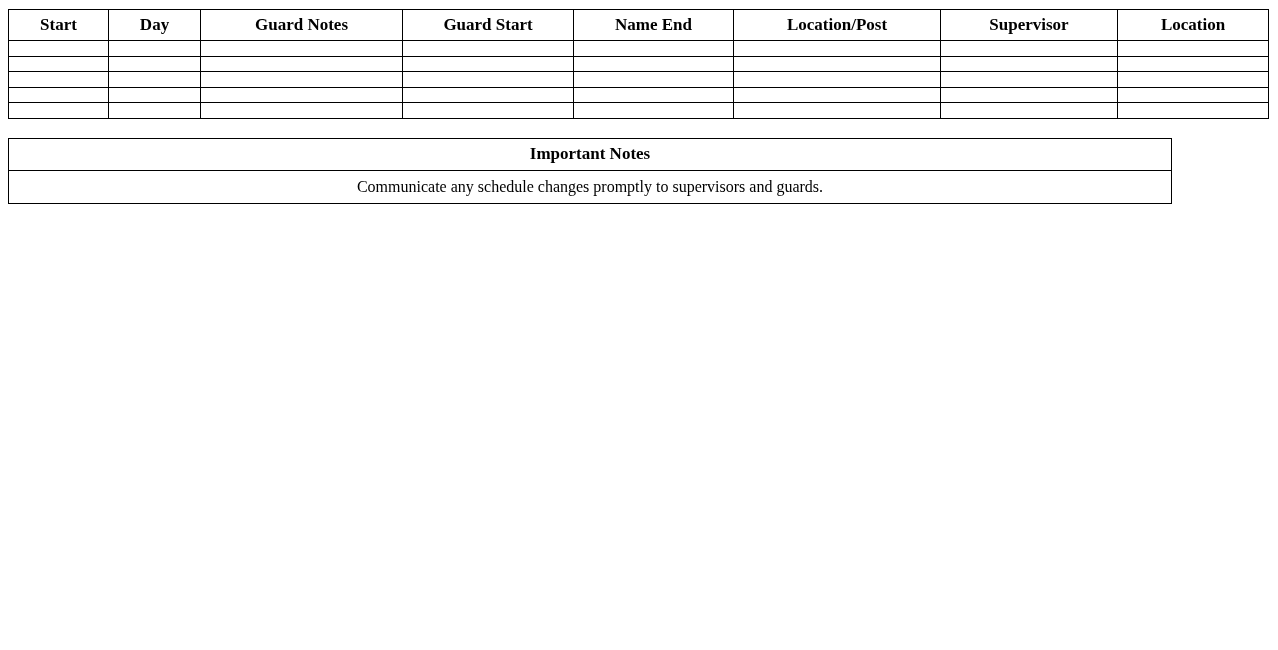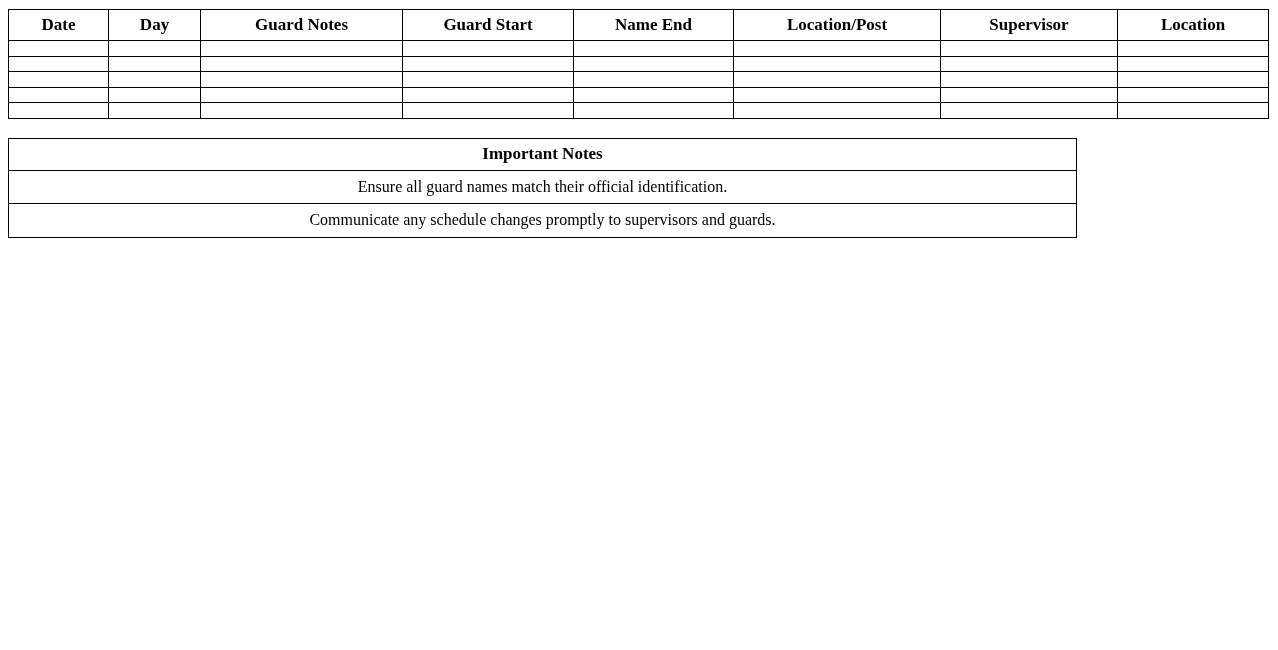--- a/index.html
+++ b/index.html
@@ -11,21 +11,21 @@
   body {
     width: 1278px;
     height: 650px;
     font-family: "Liberation Serif", "DejaVu Serif", serif;
     color: #000000;
     padding: 9px 10px 0 8px;
     overflow: hidden;
   }
   table {
     border-collapse: collapse;
-    width: 1069px;
+    width: 1164px;
     table-layout: fixed;
   }
   th, td {
     border: 1.5px solid #000000;
     text-align: center;
     vertical-align: middle;
     padding: 0 4px;
     overflow: hidden;
     white-space: nowrap;
   }
@@ -69,21 +69,21 @@
     <col class="c-day">
     <col class="c-guard-name">
     <col class="c-shift-start">
     <col class="c-shift-end">
     <col class="c-location">
     <col class="c-supervisor">
     <col class="c-remarks">
   </colgroup>
   <thead>
     <tr>
-      <th>Date</th>
+      <th>Start</th>
       <th>Day</th>
       <th>Guard Notes</th>
       <th>Guard Start</th>
       <th>Name End</th>
       <th>Location/Post</th>
       <th>Supervisor</th>
       <th>Location</th>
     </tr>
   </thead>
   <tbody>
@@ -141,19 +141,16 @@
 </table>
 
 <table class="notes-table">
   <thead>
     <tr>
       <th>Important Notes</th>
     </tr>
   </thead>
   <tbody>
     <tr>
-      <td>Ensure all guard names match their official identification.</td>
-    </tr>
-    <tr>
       <td>Communicate any schedule changes promptly to supervisors and guards.</td>
     </tr>
   </tbody>
 </table>
 
 </body></html>

